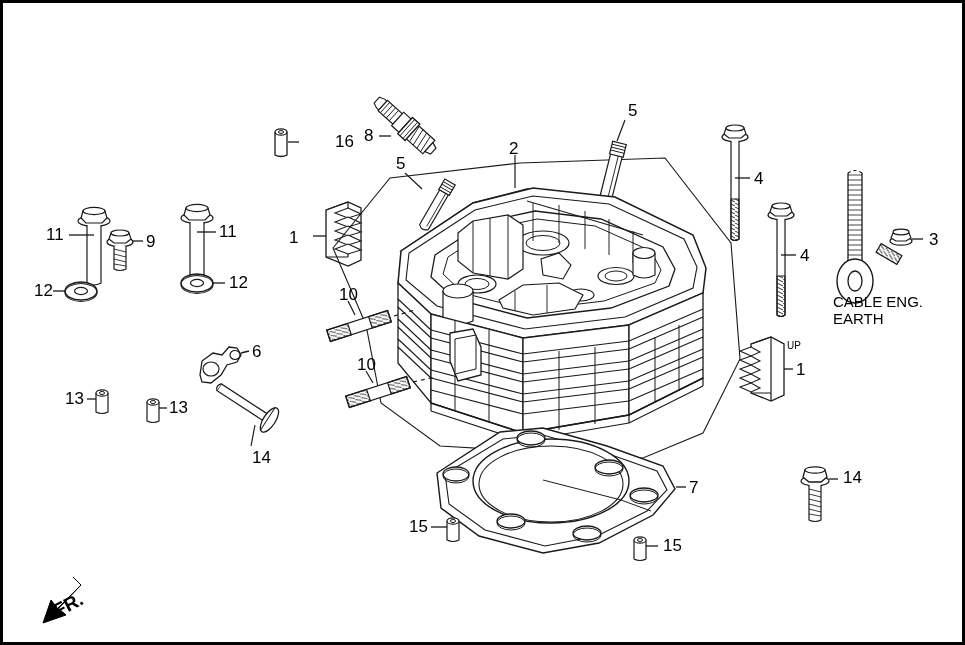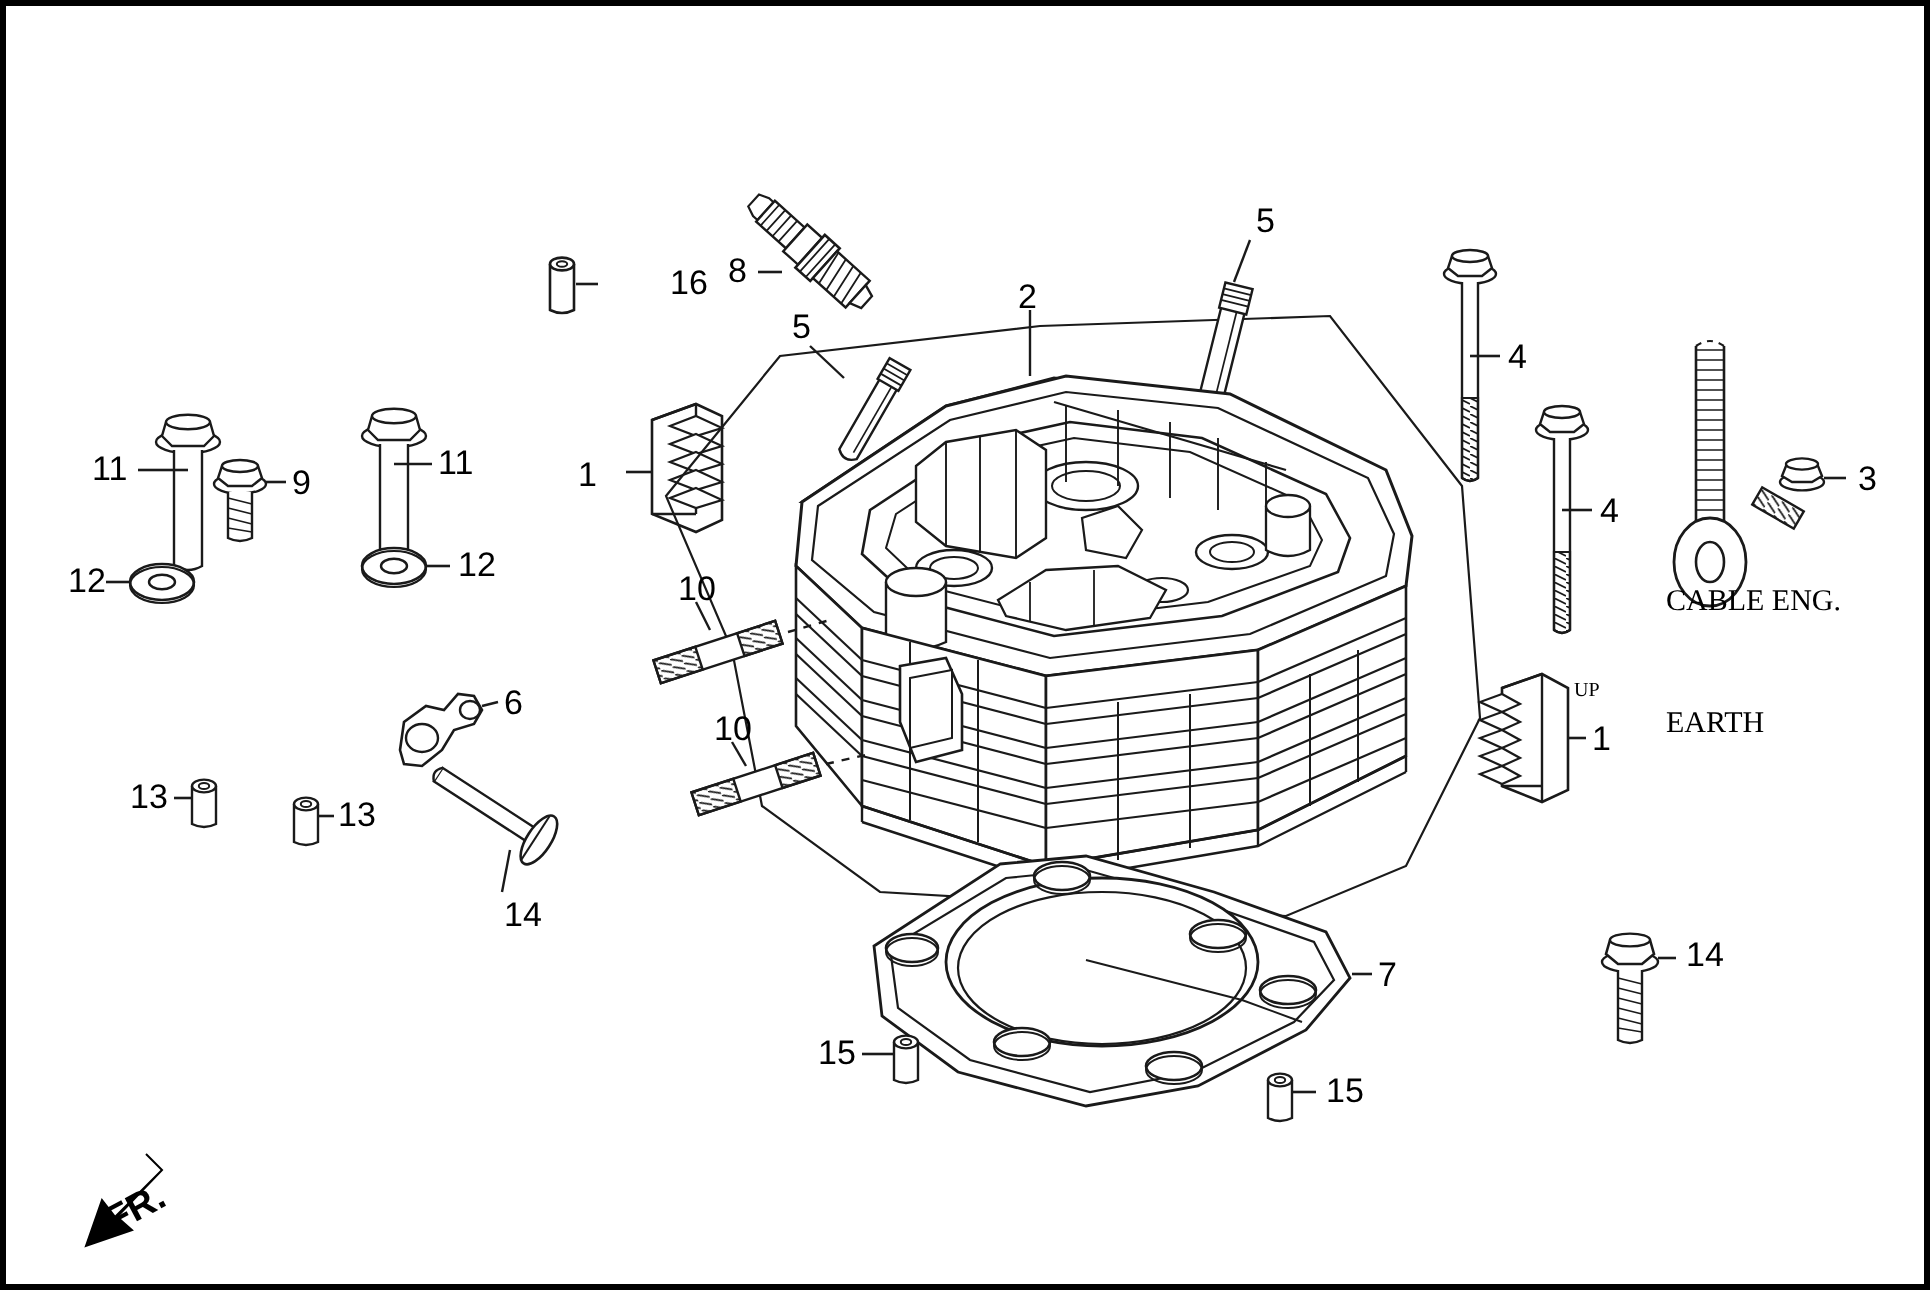--- a/index.html
+++ b/index.html
@@ -2,21 +2,21 @@
 <html><head>
 <meta charset="utf-8">
 <style>
   html,body{margin:0;padding:0;background:#fff;}
   body{font-family:"Liberation Sans",sans-serif;}
   #wrap{position:relative;width:965px;height:645px;background:#ffffff;
         border:3px solid #000;box-sizing:border-box;overflow:hidden;}
   #svgroot{position:absolute;left:0;top:0;width:965px;height:645px;}
   .lbl{position:absolute;font-family:"Liberation Sans",sans-serif;
        font-size:17px;color:#000;white-space:nowrap;line-height:1;}
-  .cap{position:absolute;font-family:Liberation Serif, serif;
+  .cap{position:absolute;font-family:Liberation Sans, sans-serif;
        font-size:15px;color:#000;line-height:1.15;white-space:nowrap;}
   .frtxt{position:absolute;font-family:"Liberation Sans",sans-serif;
        font-size:19px;font-weight:bold;color:#000;
        transform:rotate(-28deg);transform-origin:left bottom;}
 </style>
 </head>
 <body>
 
 <div id="wrap">
 
@@ -413,17 +413,17 @@
 <div class="lbl" style="left:226px;top:271px;">12</div>
 <div class="lbl" style="left:62px;top:387px;">13</div>
 <div class="lbl" style="left:166px;top:396px;">13</div>
 <div class="lbl" style="left:249px;top:446px;">14</div>
 <div class="lbl" style="left:840px;top:466px;">14</div>
 <div class="lbl" style="left:406px;top:515px;">15</div>
 <div class="lbl" style="left:660px;top:534px;">15</div>
 <div class="lbl" style="left:302px;top:130px;margin-left:30px;">16</div>
 
 <div class="cap" style="left:830px;top:290px;">CABLE ENG.</div>
-<div class="cap" style="left:830px;top:307px;margin-top:44px;">EARTH</div>
+<div class="cap" style="left:830px;top:307px;">EARTH</div>
 <div class="cap" style="left:784px;top:337px;font-size:10px;">UP</div>
 <div class="frtxt" style="left:57px;top:597px;">FR.</div>
 
 </div>
 
 </body></html>

